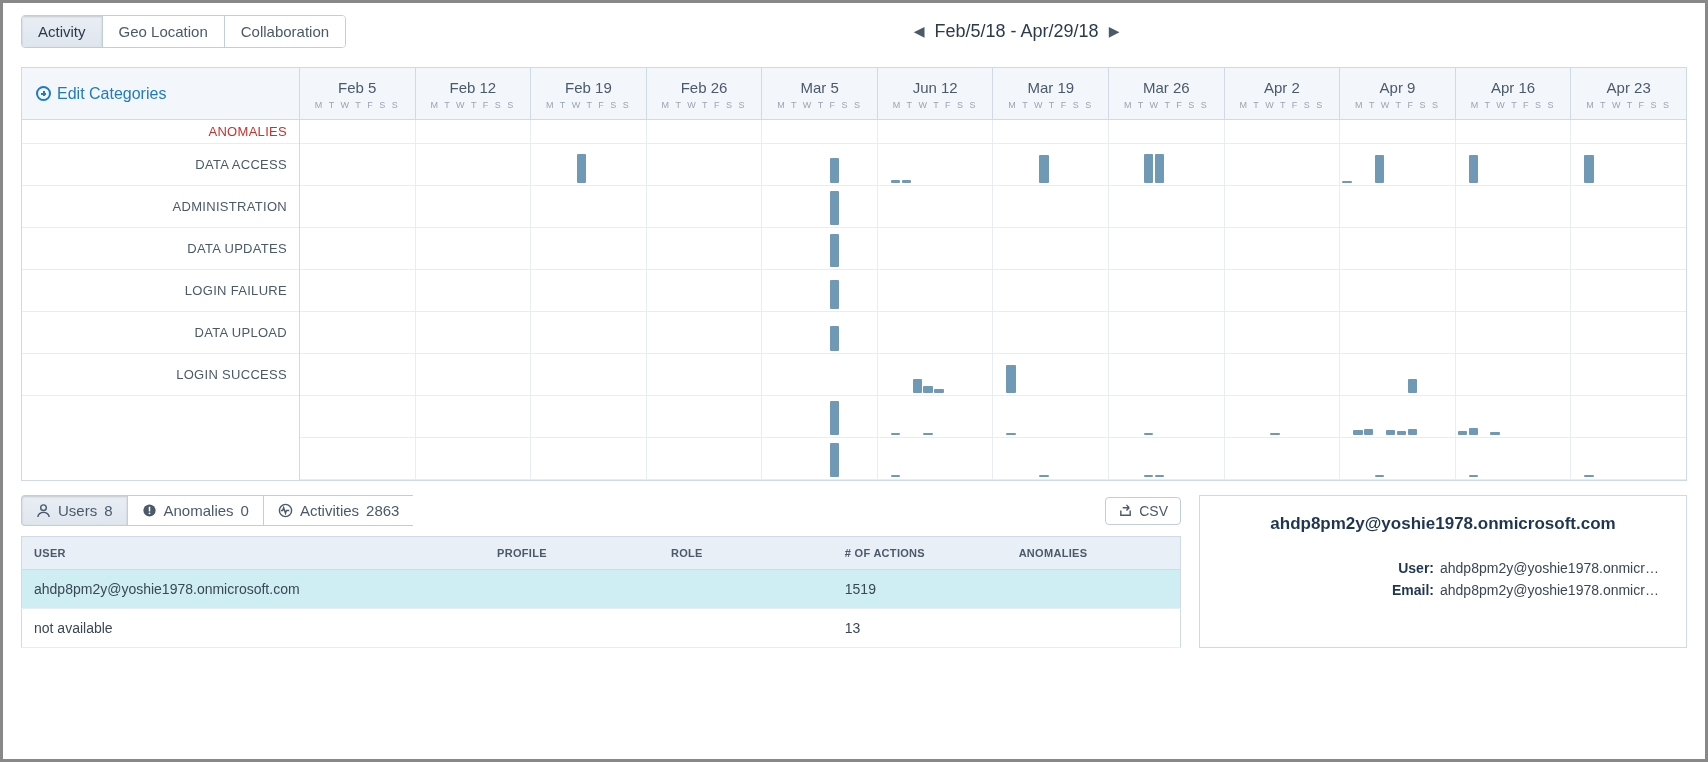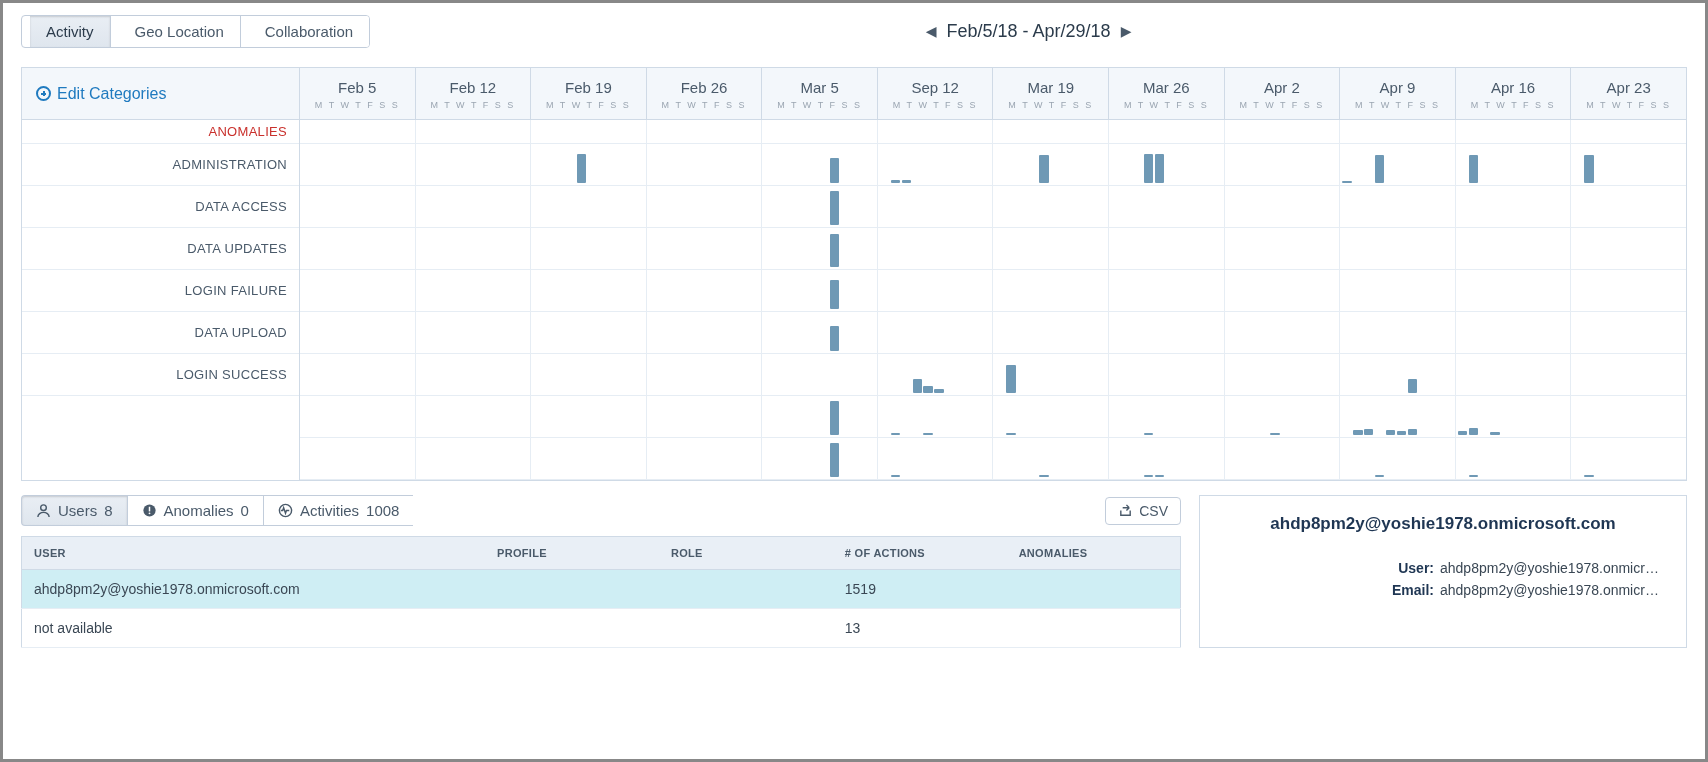--- a/index.html
+++ b/index.html
@@ -17,21 +17,20 @@
   
   .top-row { display:flex; align-items:center; height:36px; }
   .tab-group { display:flex; gap:0; border:1px solid #c2cddb; border-radius:4px; overflow:hidden; background:#fff; }
   .tab {
     padding:7px 16px;
     font-size:15px;
     color:#4a5a6a;
     background:#fff;
     border-right:1px solid #c2cddb;
     cursor:pointer;
-    margin-left:8px;
   }
   .tab:last-child { border-right:none; }
   .tab.active {
     background: linear-gradient(#e9eef4,#dfe6ee);
     color:#2b3b4b;
     box-shadow: inset 0 1px 2px rgba(0,0,0,0.15);
   }
   .date-range {
     flex:1;
     text-align:center;
@@ -208,22 +207,22 @@
 </div>
 
 <div class="chart-wrap">
   <div class="rowhdr-col">
     <div class="edit-cat">
       <span class="plus-icon"></span>
       <span>Edit Categories</span>
     </div>
     <div id="row-hdrs">
         <div class="row-hdr anom">ANOMALIES</div>
+        <div class="row-hdr">DATA ACCESS</div>
         <div class="row-hdr">ADMINISTRATION</div>
-        <div class="row-hdr">DATA ACCESS</div>
         <div class="row-hdr">DATA UPDATES</div>
         <div class="row-hdr">LOGIN FAILURE</div>
         <div class="row-hdr">DATA UPLOAD</div>
         <div class="row-hdr">LOGIN SUCCESS</div>
       </div>
   </div>
   <div class="grid-col">
     <div class="date-head-row" id="date-heads">
         <div class="week-head">
           <div class="week-label">Feb 5</div>
@@ -239,21 +238,21 @@
         </div>
         <div class="week-head">
           <div class="week-label">Feb 26</div>
           <div class="day-letters">M T W T F S S</div>
         </div>
         <div class="week-head">
           <div class="week-label">Mar 5</div>
           <div class="day-letters">M T W T F S S</div>
         </div>
         <div class="week-head">
-          <div class="week-label">Sep 12</div>
+          <div class="week-label">Jun 12</div>
           <div class="day-letters">M T W T F S S</div>
         </div>
         <div class="week-head">
           <div class="week-label">Mar 19</div>
           <div class="day-letters">M T W T F S S</div>
         </div>
         <div class="week-head">
           <div class="week-label">Mar 26</div>
           <div class="day-letters">M T W T F S S</div>
         </div>
@@ -1288,21 +1287,21 @@
           </svg>
         <span>Anomalies</span>
         <span>0</span>
       </div>
       <div class="pill-tab">
         <svg class="ico" viewBox="0 0 16 16">
             <circle cx="8" cy="8" r="6.5" fill="none" stroke="#4a5a6a" stroke-width="1.5"></circle>
             <path d="M3 8h2l1-3 2 6 1-3h3" fill="none" stroke="#4a5a6a" stroke-width="1.5"></path>
           </svg>
         <span>Activities</span>
-        <span>1008</span>
+        <span>2863</span>
       </div>
       <div class="spacer"></div>
       <div class="csv-btn">
         <svg class="ico" viewBox="0 0 16 16">
             <path d="M3 8v5h10V8" fill="none" stroke="#4a5a6a" stroke-width="1.5"></path>
             <path d="M8 2v7M8 2l3 3M8 2L5 5" fill="none" stroke="#4a5a6a" stroke-width="1.5" transform="rotate(90 8 5) translate(0 -1)"></path>
           </svg>
         <span>CSV</span>
       </div>
     </div>

